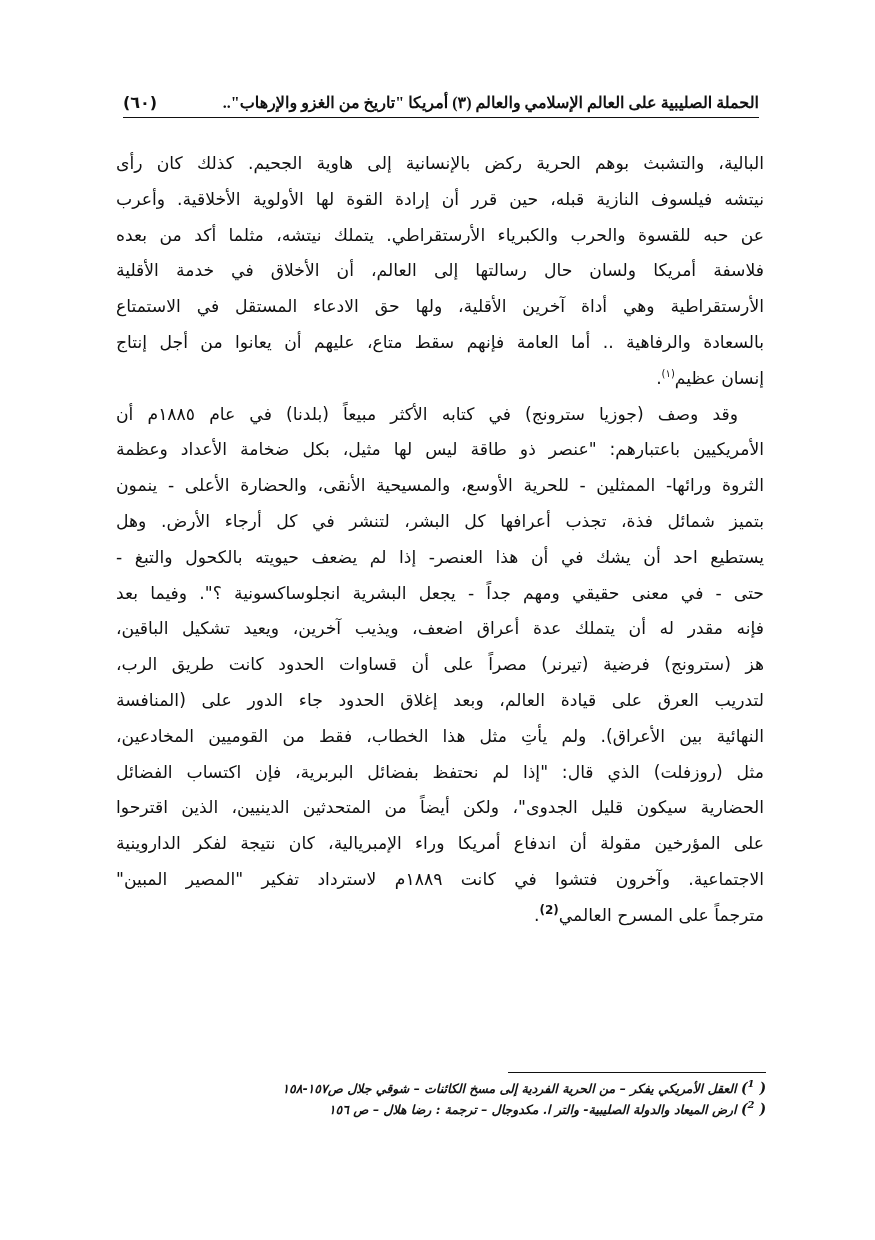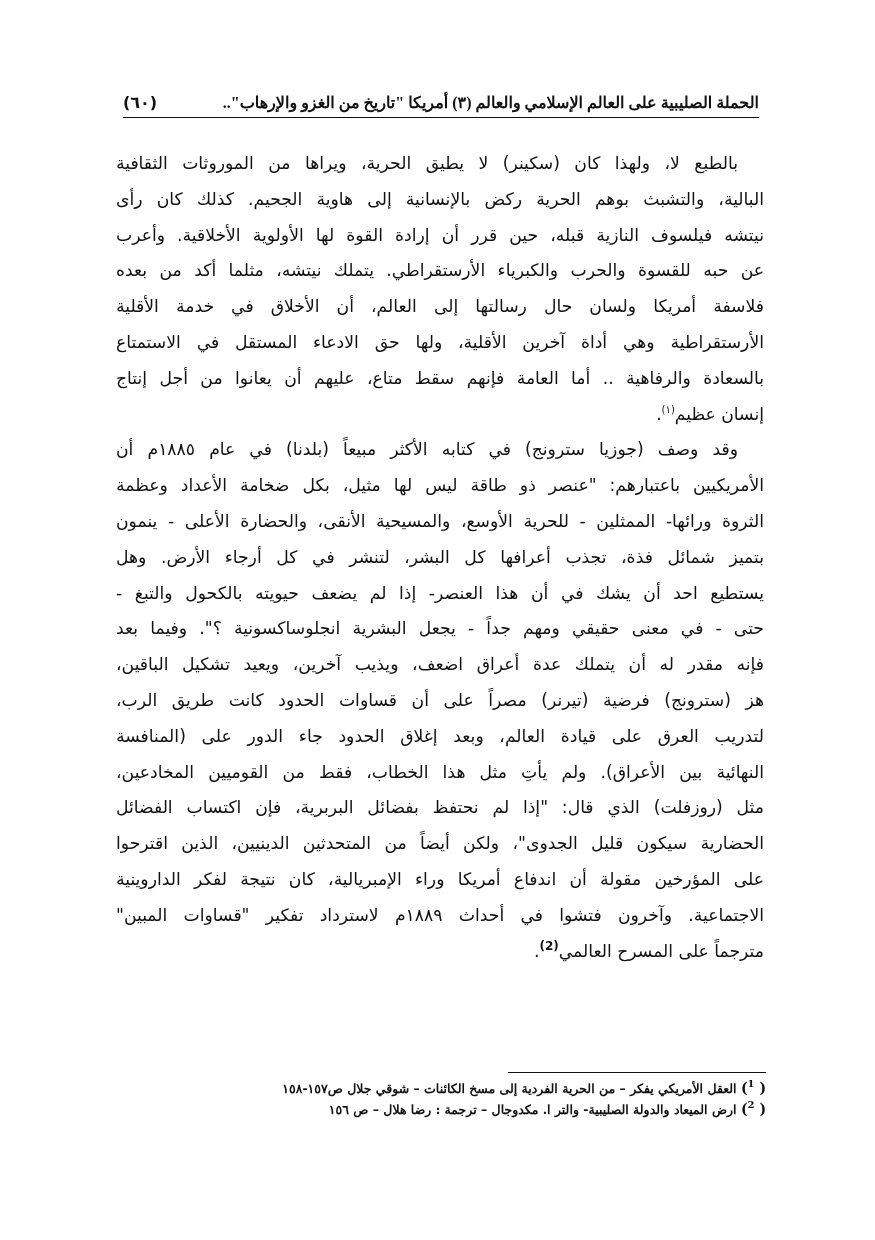--- a/index.html
+++ b/index.html
@@ -16,37 +16,36 @@
   .body { position: absolute; left: 116px; top: 146px; width: 648px; direction: rtl;
           text-align: justify; font-size: 17.2px; line-height: 35.8px; }
   .line { display: block; white-space: nowrap; text-align-last: justify; text-align: justify; height: 35.8px; overflow: hidden; }
   .line.last { text-align-last: right; }
   .line.indent { padding-right: 26px; }
   sup { font-size: 10px; line-height: 0; vertical-align: super; }
   sup.bold { font-weight: bold; font-size: 12px; }
   .fn-rule { position: absolute; left: 508px; top: 1072px; width: 258px; border-top: 1.3px solid #111; }
   .footnotes { position: absolute; left: 190px; top: 1078px; width: 576px; direction: rtl;
                font-family: "DejaVu Serif", serif; font-size: 12.5px; line-height: 21px; font-weight: bold; }
-  .fn { display: block; white-space: nowrap; }
+  .fn { display: block; white-space: nowrap; font-style: italic; }
   .fn .mark { font-size: 14px; }
   .fn .mark sup { font-size: 10px; }
 </style>
 </head>
 <body>
 
 <div class="page">
 
   <div class="header">
     <span class="title">الحملة الصليبية على العالم الإسلامي والعالم (٣) أمريكا "تاريخ من الغزو والإرهاب"..</span>
     <span class="pnum">(٦٠)</span>
   </div>
   <div class="header-rule"></div>
 
   <div class="body">
-    <span class="line indent">بالطبع لا، ولهذا كان (سكينر) لا يطيق الحرية، ويراها من الموروثات الثقافية</span>
     <span class="line">البالية، والتشبث بوهم الحرية ركض بالإنسانية إلى هاوية الجحيم. كذلك كان رأى</span>
     <span class="line">نيتشه فيلسوف النازية قبله، حين قرر أن إرادة القوة لها الأولوية الأخلاقية. وأعرب</span>
     <span class="line">عن حبه للقسوة والحرب والكبرياء الأرستقراطي. يتملك نيتشه، مثلما أكد من بعده</span>
     <span class="line">فلاسفة أمريكا ولسان حال رسالتها إلى العالم، أن الأخلاق في خدمة الأقلية</span>
     <span class="line">الأرستقراطية وهي أداة آخرين الأقلية، ولها حق الادعاء المستقل في الاستمتاع</span>
     <span class="line">بالسعادة والرفاهية .. أما العامة فإنهم سقط متاع، عليهم أن يعانوا من أجل إنتاج</span>
     <span class="line last"><span>إنسان عظيم</span><sup>(١)</sup><span>.</span></span>
 
     <span class="line indent">وقد وصف (جوزيا سترونج) في كتابه الأكثر مبيعاً (بلدنا) في عام ١٨٨٥م أن</span>
     <span class="line">الأمريكيين باعتبارهم: "عنصر ذو طاقة ليس لها مثيل، بكل ضخامة الأعداد وعظمة</span>
@@ -54,21 +53,21 @@
     <span class="line">بتميز شمائل فذة، تجذب أعرافها كل البشر، لتنشر في كل أرجاء الأرض. وهل</span>
     <span class="line">يستطيع احد أن يشك في أن هذا العنصر- إذا لم يضعف حيويته بالكحول والتبغ -</span>
     <span class="line">حتى - في معنى حقيقي ومهم جداً - يجعل البشرية انجلوساكسونية ؟". وفيما بعد</span>
     <span class="line">فإنه مقدر له أن يتملك عدة أعراق اضعف، ويذيب آخرين، ويعيد تشكيل الباقين،</span>
     <span class="line">هز (سترونج) فرضية (تيرنر) مصراً على أن قساوات الحدود كانت طريق الرب،</span>
     <span class="line">لتدريب العرق على قيادة العالم، وبعد إغلاق الحدود جاء الدور على (المنافسة</span>
     <span class="line">النهائية بين الأعراق). ولم يأتِ مثل هذا الخطاب، فقط من القوميين المخادعين،</span>
     <span class="line">مثل (روزفلت) الذي قال: "إذا لم نحتفظ بفضائل البربرية، فإن اكتساب الفضائل</span>
     <span class="line">الحضارية سيكون قليل الجدوى"، ولكن أيضاً من المتحدثين الدينيين، الذين اقترحوا</span>
     <span class="line">على المؤرخين مقولة أن اندفاع أمريكا وراء الإمبريالية، كان نتيجة لفكر الداروينية</span>
-    <span class="line">الاجتماعية. وآخرون فتشوا في أحداث ١٨٨٩م لاسترداد تفكير "قساوات المبين"</span>
+    <span class="line">الاجتماعية. وآخرون فتشوا في كانت ١٨٨٩م لاسترداد تفكير "المصير المبين"</span>
     <span class="line last"><span>مترجماً على المسرح العالمي</span><sup class="bold">(2)</sup><span>.</span></span>
   </div>
 
   <div class="fn-rule"></div>
   <div class="footnotes">
     <span class="fn">
       <span class="mark"><span>(</span> <sup>1</sup><span>)</span></span>
       <span>العقل الأمريكي يفكر – من الحرية الفردية إلى مسخ الكائنات – شوقي جلال ص١٥٧-١٥٨</span>
     </span>
     <span class="fn">

